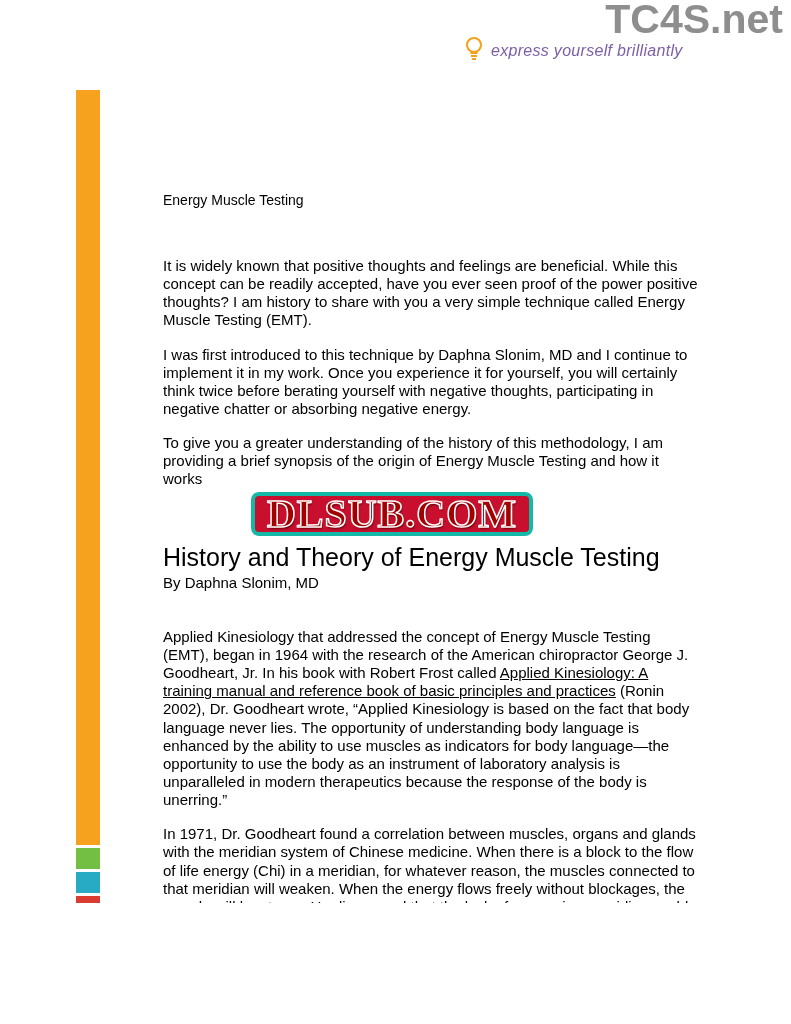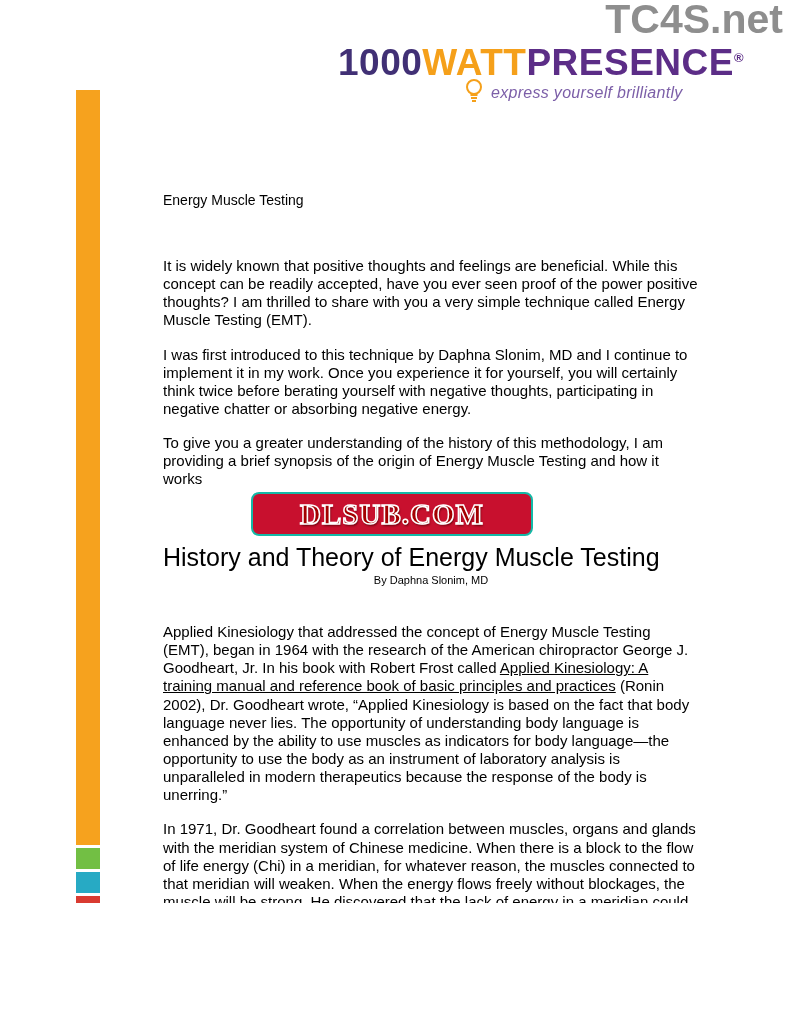--- a/index.html
+++ b/index.html
@@ -58,36 +58,36 @@
   .doc-title { font-size:14px; font-weight:400; margin-bottom:48px; }
   .para { margin-bottom:16px; }
   .para-last-intro { margin-bottom:0; }
 
   
   .dlsub {
     margin:4px 0 6px 88px;
     width:282px;
     height:44px;
     background:#C8102E;
-    border:2px solid #14b8a6;
+    border:4px solid #14b8a6;
     border-radius:8px;
     display:flex;
     align-items:center;
     justify-content:center;
     font-family:"Liberation Serif", serif;
-    font-size:29px;
+    font-size:40px;
     font-weight:bold;
     letter-spacing:1px;
     color:#a40000;
     -webkit-text-stroke:1.5px #ffffff;
     text-shadow:1px 2px 2px #6d0510;
   }
 
   .section-heading { font-size:25px; font-weight:400; margin-bottom:1px; }
-  .byline { font-size:11px; margin-bottom:36px;text-align:center; }
+  .byline { font-size:15px; margin-bottom:36px; }
   .citation { text-decoration:underline; }
 
   .module-footer {
     position:absolute;
     left:114px;
     top:949px;
     font-size:10px;
     color:#000;
   }
 
@@ -107,23 +107,20 @@
   }
 </style>
 </head>
 <body>
 
 <div class="page">
 
   <div class="tc4s">TC4S.net</div>
 
   <div class="logo">
-    <div class="logo-line">
-      <span class="logo-1000">1000</span><span class="logo-watt">WATT</span><span class="logo-presence">PRESENCE</span><span class="logo-reg">®</span>
-    </div>
     <div class="logo-sub">
       <span>
         <svg width="20" height="26" viewBox="0 0 20 26">
           <circle cx="10" cy="9" r="7" fill="none" stroke="#F5A01A" stroke-width="2"></circle>
           <line x1="6.5" y1="17" x2="13.5" y2="17" stroke="#F5A01A" stroke-width="2"></line>
           <line x1="7" y1="20" x2="13" y2="20" stroke="#F5A01A" stroke-width="2"></line>
           <line x1="8" y1="23" x2="12" y2="23" stroke="#F5A01A" stroke-width="2"></line>
         </svg>
       </span>
       <span class="tagline">express yourself brilliantly</span>
@@ -135,21 +132,21 @@
     <div class="seg seg-green"></div>
     <div class="seg seg-teal"></div>
     <div class="seg seg-red"></div>
     <div class="seg seg-orange"></div>
     <div class="seg seg-purple"></div>
   </div>
 
   <div class="content">
     <h1 class="doc-title">Energy Muscle Testing</h1>
 
-    <p class="para">It is widely known that positive thoughts and feelings are beneficial.  While this concept can be readily accepted, have you ever seen proof of the power positive thoughts?  I am thrilled to share with you a very simple technique called Energy Muscle Testing (EMT).</p>
+    <p class="para">It is widely known that positive thoughts and feelings are beneficial.  While this concept can be readily accepted, have you ever seen proof of the power positive thoughts?  I am history to share with you a very simple technique called Energy Muscle Testing (EMT).</p>
     <p class="para">I was first introduced to this technique by Daphna Slonim, MD and I continue to implement it in my work.  Once you experience it for yourself, you will certainly think twice before berating yourself with negative thoughts, participating in negative chatter or absorbing negative energy.</p>
     <p class="para para-last-intro">To give you a greater understanding of the history of this methodology, I am providing a brief synopsis of the origin of Energy Muscle Testing and how it works</p>
 
     <div class="dlsub">DLSUB.COM</div>
 
     <h2 class="section-heading">History and Theory of Energy Muscle Testing</h2>
     <div class="byline">By Daphna Slonim, MD</div>
 
     <p class="para"><span>Applied Kinesiology that addressed the concept of Energy Muscle Testing (EMT), began in 1964 with the research of the American chiropractor George J. Goodheart, Jr. In his book with Robert Frost called </span><span class="citation">Applied Kinesiology: A training manual and reference book of basic principles and practices</span><span> (Ronin 2002), Dr. Goodheart wrote, “Applied Kinesiology is based on the fact that body language never lies. The opportunity of understanding body language is enhanced by the ability to use muscles as indicators for body language—the opportunity to use the body as an instrument of laboratory analysis is unparalleled in modern therapeutics because the response of the body is unerring.”</span></p>
 

